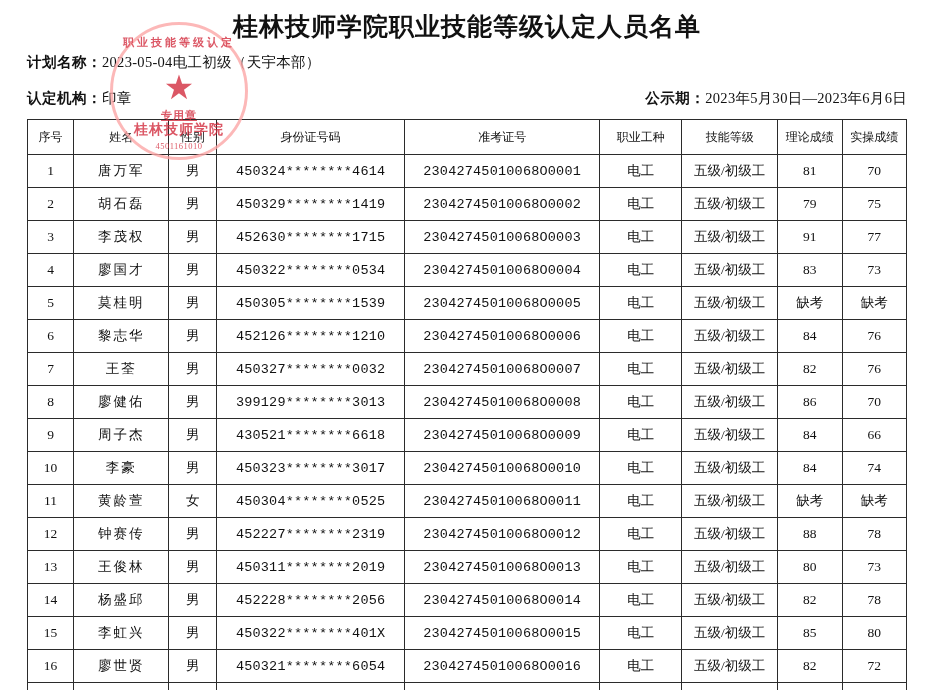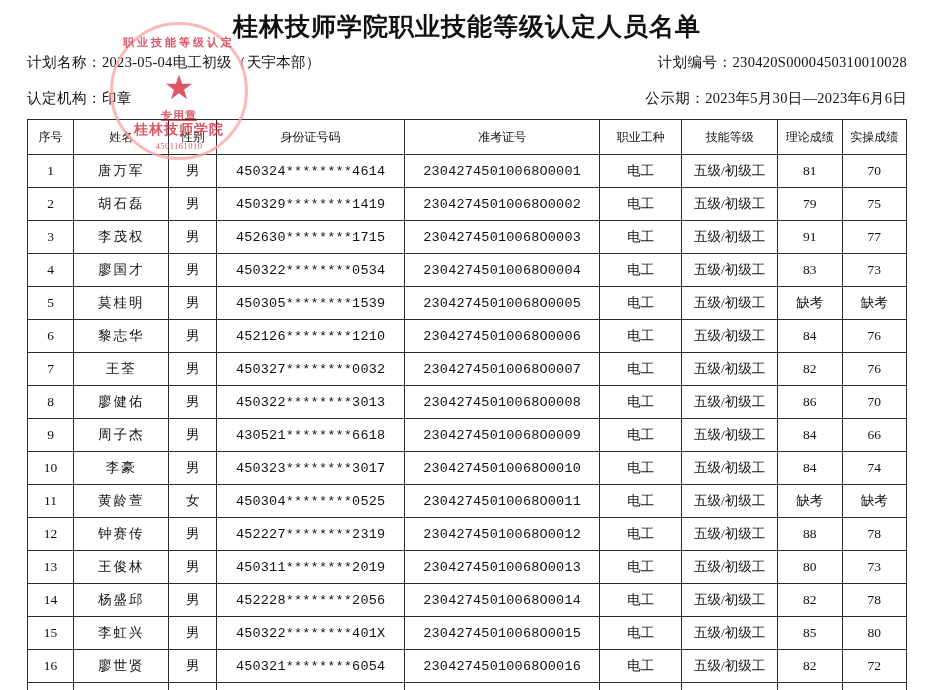--- a/index.html
+++ b/index.html
@@ -43,21 +43,21 @@
     justify-content: space-between;
     align-items: baseline;
   }
   .meta-left {
     white-space: nowrap;
   }
   .meta-right {
     white-space: nowrap;
   }
   .meta-label {
-    font-weight: normal;
+    font-weight: bold;
     letter-spacing: 0.5px;
   }
   .meta-value {
     letter-spacing: 0.3px;
   }
   .meta-row.second {
     margin-top: 10px;
   }
   table.roster {
     border-collapse: collapse;
@@ -161,23 +161,20 @@
 <body>
 
 <div class="page">
 
   <div class="doc-title">桂林技师学院职业技能等级认定人员名单</div>
 
   <div class="meta">
     <div class="meta-row">
       <div class="meta-left">
         <span class="meta-label">计划名称：</span><span class="meta-value">2023-05-04电工初级（天宇本部）</span>
-      </div>
-      <div class="meta-right">
-        <span class="meta-label">计划编号：</span><span class="meta-value">230420S0000450310010028</span>
       </div>
     </div>
     <div class="meta-row second">
       <div class="meta-left">
         <span class="meta-label">认定机构：</span><span class="meta-value">印章</span>
       </div>
       <div class="meta-right">
         <span class="meta-label">公示期：</span><span class="meta-value">2023年5月30日—2023年6月6日</span>
       </div>
     </div>
@@ -272,21 +269,21 @@
           <td class="col-ticket ticket-cell">23042745010068O0007</td>
           <td class="col-occ">电工</td>
           <td class="col-level">五级/初级工</td>
           <td class="col-theory">82</td>
           <td class="col-practice">76</td>
         </tr>
         <tr>
           <td class="col-seq">8</td>
           <td class="col-name name-cell">廖健佑</td>
           <td class="col-gender">男</td>
-          <td class="col-id id-cell">450322********3013</td>
+          <td class="col-id id-cell">399129********3013</td>
           <td class="col-ticket ticket-cell">23042745010068O0008</td>
           <td class="col-occ">电工</td>
           <td class="col-level">五级/初级工</td>
           <td class="col-theory">86</td>
           <td class="col-practice">70</td>
         </tr>
         <tr>
           <td class="col-seq">9</td>
           <td class="col-name name-cell">周子杰</td>
           <td class="col-gender">男</td>

